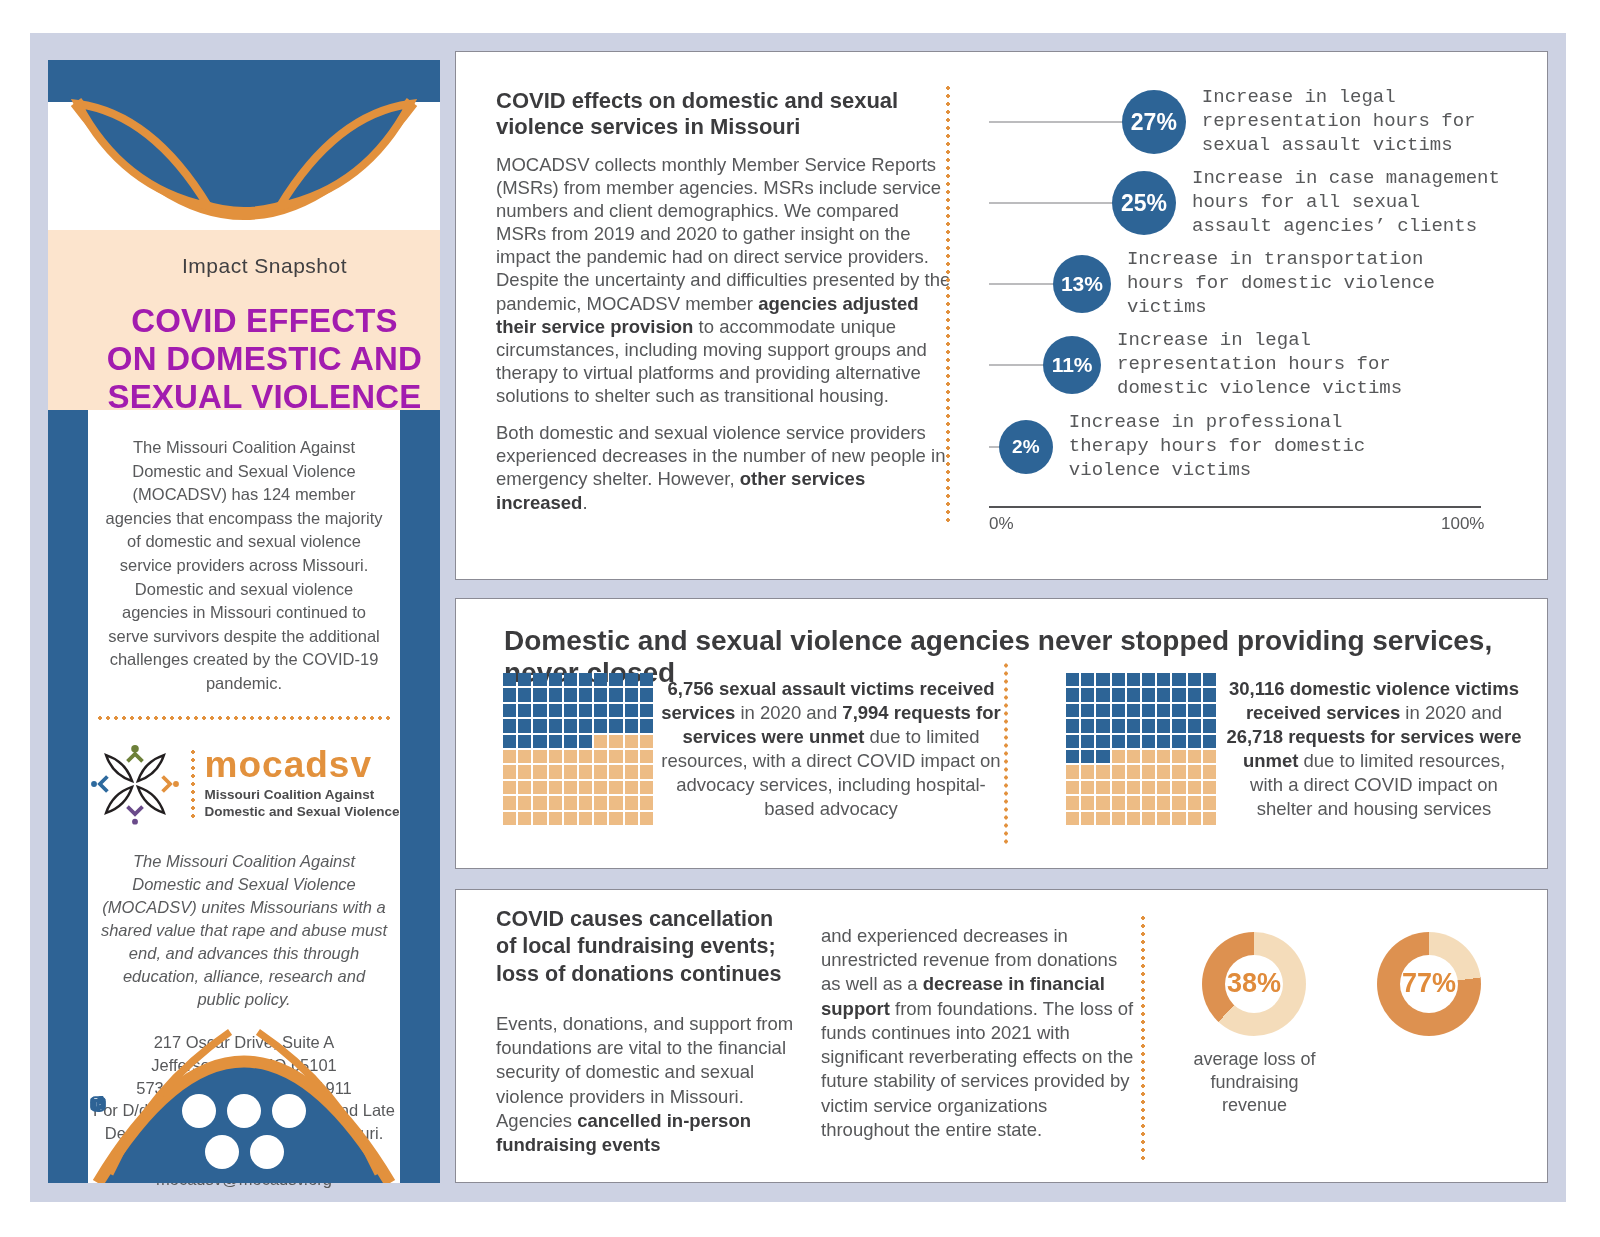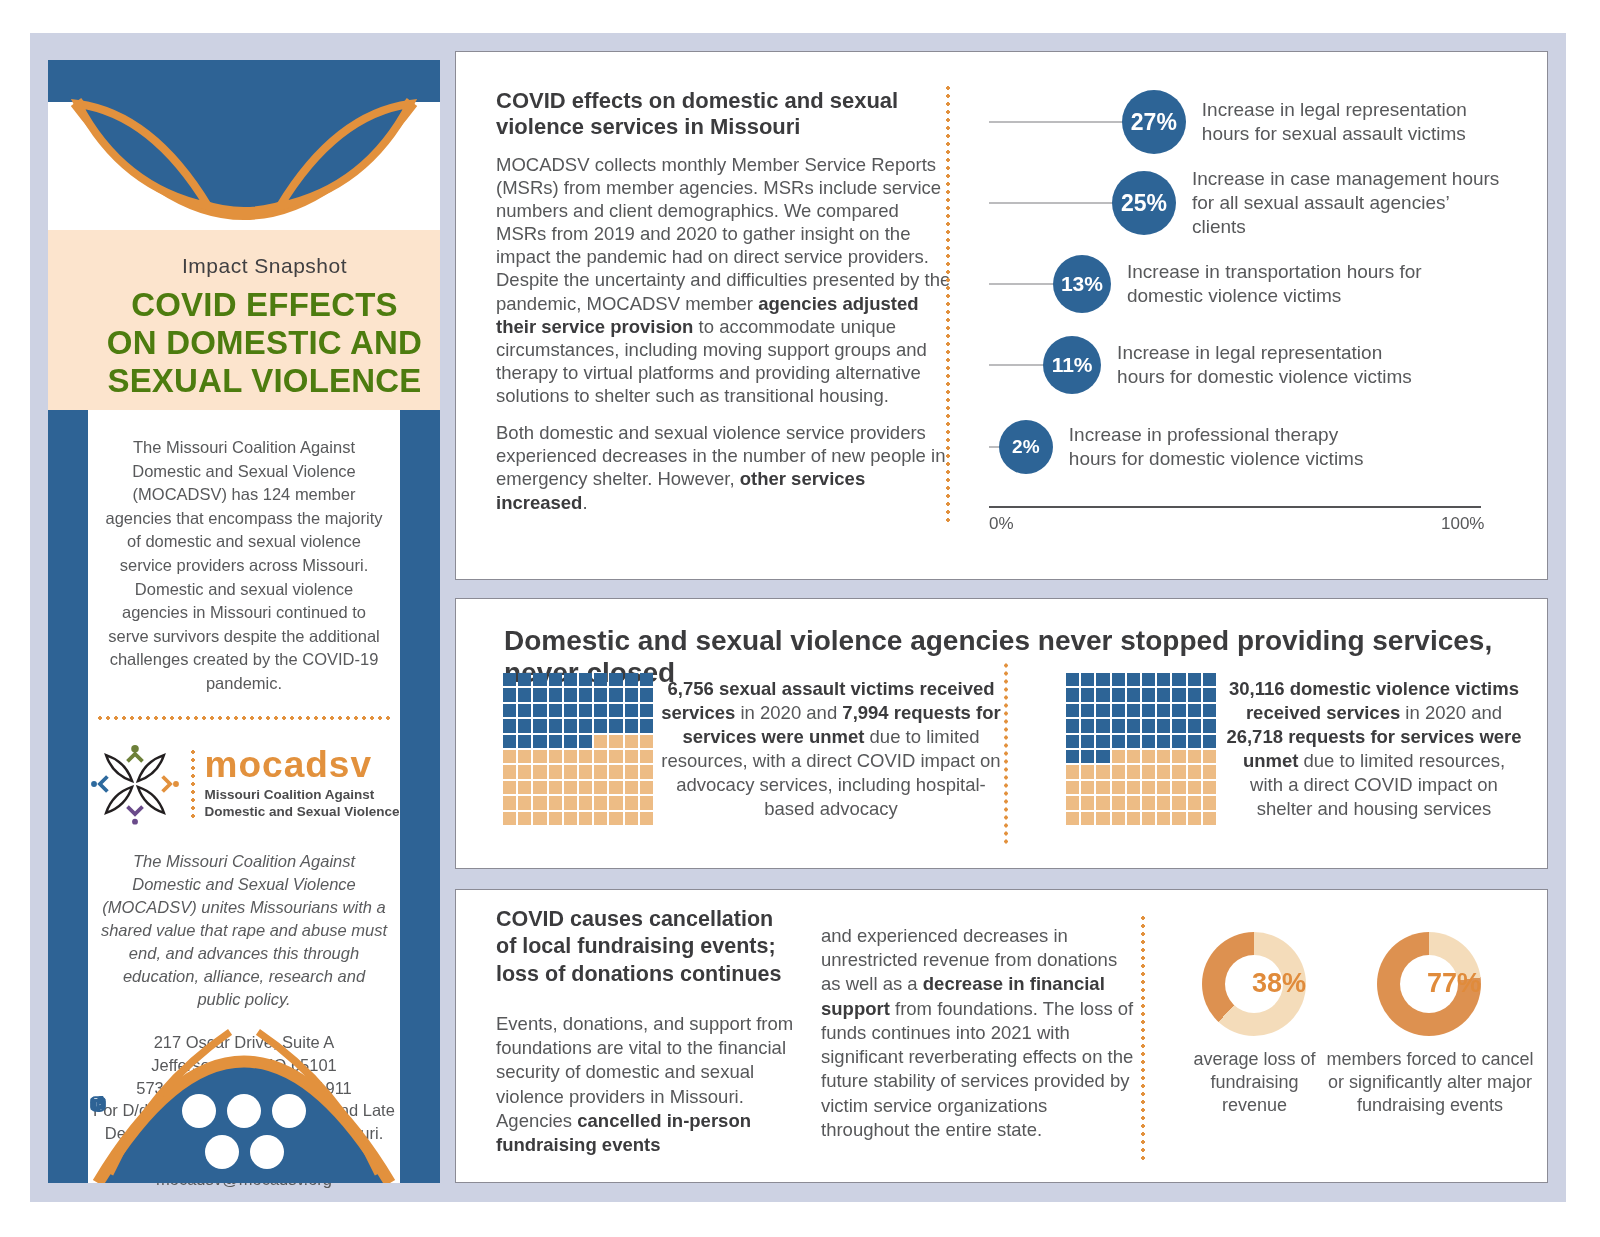--- a/index.html
+++ b/index.html
@@ -6,21 +6,21 @@
   html,body { background:#ffffff; }
   body { font-family:"Liberation Sans", sans-serif; color:#58595b; }
   .page { position:relative; width:1600px; height:1237px; background:#fff; overflow:hidden; }
   .frame { position:absolute; left:30px; top:33px; width:1536px; height:1169px; background:#cdd2e3; }
 
   
   .sidebar { position:absolute; left:48px; top:60px; width:392px; height:1123px; background:#2e6395; }
   .sb-top-decor { position:absolute; left:0; top:0; width:392px; height:170px; display:block; }
   .sb-cream { position:absolute; left:0; top:170px; width:392px; height:180px; background:#fce4cd; text-align:center;padding-left:41px; }
   .sb-eyebrow { margin-top:24px; font-size:21px; color:#414042; letter-spacing:.5px; }
-  .sb-title { margin-top:8px; font-size:33px; line-height:1.15; font-weight:bold; color:#4d7c0f; letter-spacing:.2px; }
+  .sb-title { margin-top:24px; font-size:33px; line-height:1.15; font-weight:bold; color:#a21caf; letter-spacing:.2px; }
   .sb-inner { position:absolute; left:40px; top:350px; width:312px; height:773px; background:#ffffff; }
   .sb-desc { margin:26px 14px 0; font-size:16.5px; line-height:1.43; text-align:center; color:#58595b; }
   .dots-h { height:4px; background-image:radial-gradient(circle, #e2913d 1.6px, transparent 1.8px);
             background-size:8px 4px; background-repeat:repeat-x; background-position:center; }
   .sb-dots { margin:20px 10px 0; }
   .logo-row { margin-top:18px; display:flex; align-items:center; justify-content:center; gap:10px; }
   .logo-mark { width:92px; height:92px; flex:0 0 auto; }
   .dots-v { width:4px; background-image:radial-gradient(circle, #e2913d 1.6px, transparent 1.8px);
             background-size:4px 8px; background-repeat:repeat-y; background-position:center; }
   .logo-sep { height:72px; }
@@ -45,21 +45,21 @@
 
   
   .p1-left { position:absolute; left:40px; top:36px; width:455px; }
   .p1-left h2 { font-size:22px; line-height:1.2; margin-bottom:12px; }
   .p1-left p { font-size:18.5px; line-height:1.25; color:#565759; margin-bottom:14px; }
   .p1-left b, .p2 b, .p3 b { color:#3b3b3d; }
   .p1-dots { position:absolute; left:490px; top:34px; height:436px; }
   .chart-line { position:absolute; height:2px; background:#bcbcbe; }
   .chart-circle { position:absolute; border-radius:50%; background:#2d6496; color:#ffffff; font-weight:bold;
                   display:flex; align-items:center; justify-content:center; }
-  .chart-label { position:absolute; font-size:19px; line-height:1.26; color:#57585a; transform:translateY(-50%); }
+  .chart-label { position:absolute; font-size:19px; line-height:1.26; color:#57585a; transform:translateY(-50%);font-family:Liberation Mono, monospace; }
   .axis-line { position:absolute; left:533px; top:454px; width:492px; height:2px; background:#545456; }
   .axis-tick { position:absolute; top:462px; font-size:17px; color:#57585a; }
   .axis-0 { left:533px; } .axis-100 { left:985px; }
 
   
   .p2-title { position:absolute; left:48px; top:26px; width:1000px; font-size:28px; }
   .waffle { position:absolute; top:74px; width:150px; height:152px; display:grid;
             grid-template-columns:repeat(10,1fr); grid-template-rows:repeat(10,1fr); gap:2px; }
   .waffle-1 { left:47px; } .waffle-2 { left:610px; }
   .waffle .cell { width:100%; height:100%; }
@@ -70,21 +70,21 @@
 
   
   .p3-col1 { position:absolute; left:40px; top:16px; width:302px; }
   .p3-col1 h2 { font-size:21.5px; line-height:1.27; margin-bottom:24px; }
   .p3-col1 p, .p3-col2 { font-size:18.5px; line-height:1.31; color:#565759; }
   .p3-col2 { position:absolute; left:365px; top:34px; width:315px; }
   .p3-dots { position:absolute; left:685px; top:24px; height:248px; }
   .donut { position:absolute; top:42px; width:104px; height:104px; border-radius:50%; }
   .donut-1 { left:746px; } .donut-2 { left:921px; }
   .donut::after { content:""; position:absolute; left:23px; top:23px; width:58px; height:58px; border-radius:50%; background:#ffffff; }
-  .donut-pct { position:absolute; width:100%; text-align:right; top:36px; font-size:27px; font-weight:bold; color:#e08b3b; z-index:2; }
+  .donut-pct { position:absolute; width:100%; text-align:center; top:36px; font-size:27px; font-weight:bold; color:#e08b3b; z-index:2; }
   .donut-label { position:absolute; top:158px; font-size:18px; line-height:1.28; text-align:center; color:#58595b; }
   .donut-label-1 { left:721px; width:155px; }
   .donut-label-2 { left:868px; width:212px; }
 </style>
 </head>
 <body>
 
 <div class="page">
   <div class="frame"></div>
 
@@ -434,15 +434,14 @@
     <div class="dots-v p3-dots"></div>
 
     <div class="donut donut-1" style="background: conic-gradient(rgb(244, 220, 186) 0deg, rgb(244, 220, 186) 62%, rgb(221, 145, 80) 62%, rgb(221, 145, 80) 100%);">
       <div class="donut-pct">38%</div>
     </div>
     <div class="donut-label donut-label-1">average loss of fundraising revenue</div>
 
     <div class="donut donut-2" style="background: conic-gradient(rgb(244, 220, 186) 0deg, rgb(244, 220, 186) 23%, rgb(221, 145, 80) 23%, rgb(221, 145, 80) 100%);">
       <div class="donut-pct">77%</div>
     </div>
-    <div class="donut-label donut-label-2">members forced to cancel or significantly alter major fundraising events</div>
   </section>
 </div>
 
 </body></html>

